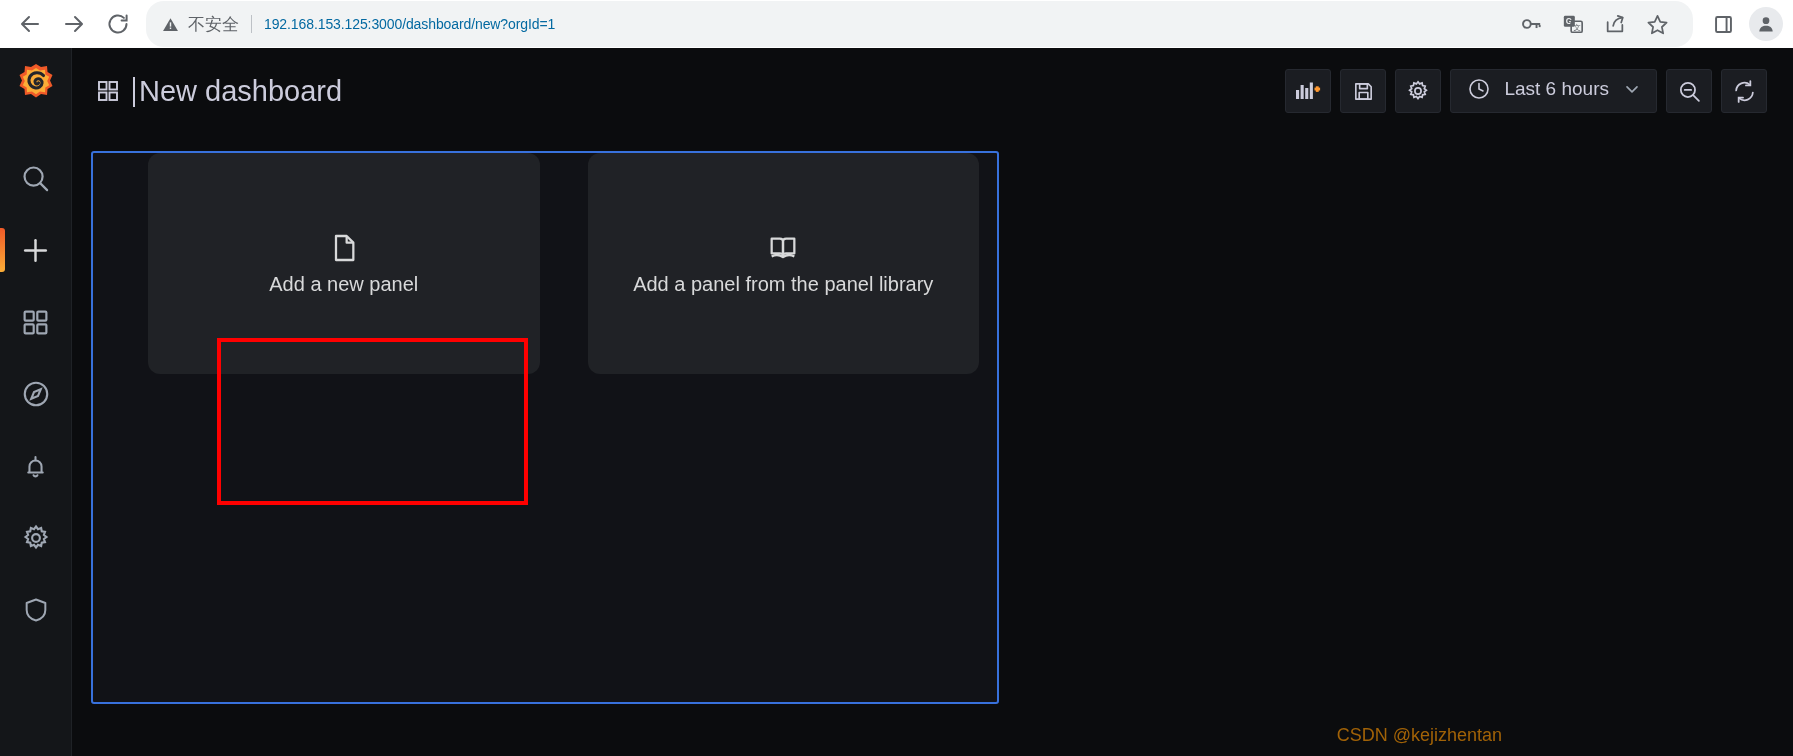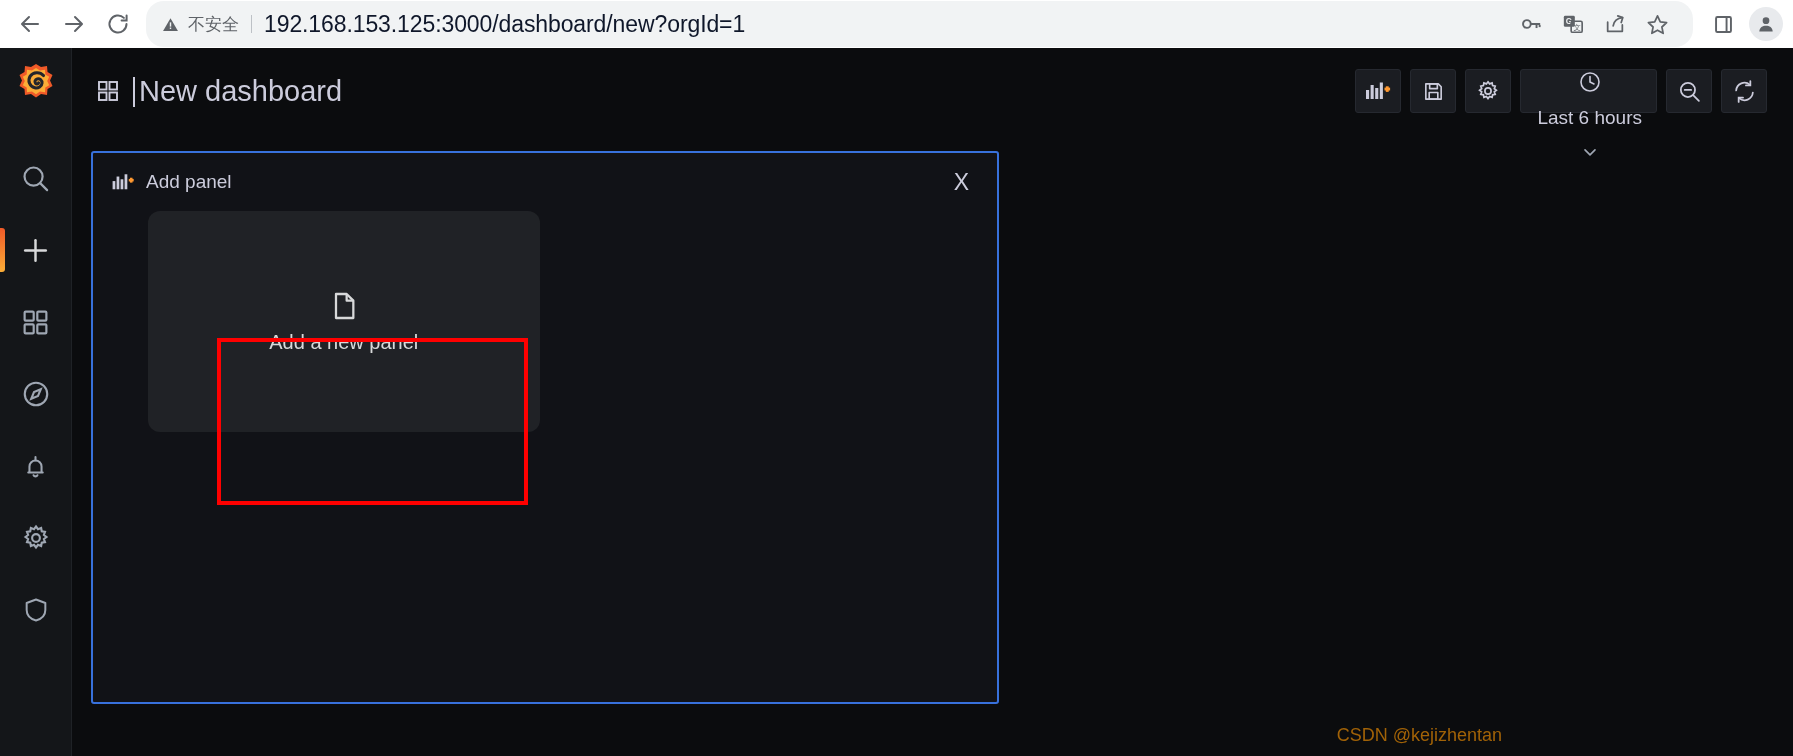--- a/index.html
+++ b/index.html
@@ -39,21 +39,21 @@
   .not-secure {
     font-size: 17px; color: #5f6368;
     font-family: "DejaVu Sans", sans-serif;
     white-space: nowrap; flex: 0 0 auto;
   }
   .omni-divider {
     width: 1px; height: 18px; background: #bdc1c6;
     margin: 0 12px; flex: 0 0 auto;
   }
   .url-text {
-    font-size: 23px; color: #0f172a;
+    font-size: 14px; color: #0369a1;
     white-space: nowrap; overflow: hidden; text-overflow: ellipsis;
     letter-spacing: -0.1px;
   }
   .omni-actions { display:flex; align-items:center; flex:0 0 auto; gap: 2px; }
   .omni-icon {
     width: 40px; height: 34px;
     display: flex; align-items: center; justify-content: center;
     color: #5f6368;
   }
   .chrome-right { display:flex; align-items:center; flex:0 0 auto; padding-right:10px; gap: 4px; }
@@ -126,21 +126,20 @@
     color: #ccccdc;
   }
   .time-btn {
     height: 44px;
     background: #1b1d22;
     border: 1px solid #262930;
     border-radius: 3px;
     display: flex; align-items: center; gap: 13px;
     padding: 0 14px 4px 16px;
     color: #ccccdc;
-    flex-direction: column;
   }
   .time-label { font-size: 19px; color: #ccccdc; white-space: nowrap; }
 
   
   .panel-wrap {
     position: absolute; left: 91px; top: 103px;
     width: 908px; height: 553px;
     background: #111217;
     border: 2px solid #3871dc;
     border-radius: 3px;
@@ -399,49 +398,42 @@
             <path d="M4 11 a8 8 0 0 1 13.2-5.4"></path>
             <polyline points="17.6,2 17.6,6.2 13.4,6.2"></polyline>
             <path d="M20 13 a8 8 0 0 1-13.2 5.4"></path>
             <polyline points="6.4,22 6.4,17.8 10.6,17.8"></polyline>
           </svg>
       </div>
     </div>
   </div>
 
   <div class="panel-wrap">
-    <div class="panel-header">
-      <span class="panel-header-title">
-        <span style="display:flex">
-          <svg width="25" height="20" viewBox="0 0 26 22">
-            <rect x="1" y="10" width="3" height="9" fill="#ccccdc"></rect>
-            <rect x="5.4" y="5" width="3" height="14" fill="#ccccdc"></rect>
-            <rect x="9.8" y="8" width="3" height="11" fill="#ccccdc"></rect>
-            <rect x="14.2" y="2.5" width="3" height="16.5" fill="#ccccdc"></rect>
-            <rect x="18.8" y="7.6" width="5.4" height="2.8" fill="#ff9830"></rect>
-            <rect x="20.1" y="6.3" width="2.8" height="5.4" fill="#ff9830"></rect>
-          </svg>
-        </span>
-        <span>Add panel</span>
-      </span>
-      <span class="panel-header-spacer"></span>
-      <span class="close-x">X</span>
-    </div>
 
     <div class="tiles">
       <div class="tile">
         <span class="tile-icon">
           <svg width="32" height="32" viewBox="0 0 24 24" fill="none" stroke="currentColor" stroke-width="1.7" stroke-linejoin="round">
               <path d="M6 3 h8 l5 5 v13 H6 Z"></path>
               <polyline points="14,3 14,8 19,8"></polyline>
             </svg>
         </span>
         <span class="tile-label">Add a new panel</span>
       </div>
 
 
+      <div class="tile">
+        <span class="tile-icon">
+          <svg width="32" height="32" viewBox="0 0 24 24" fill="none" stroke="currentColor" stroke-width="1.7" stroke-linejoin="round">
+              <path d="M3.5 5 h6.2 c1.3 0 2.3 .9 2.3 2 v11 c0-1-1-1.9-2.3-1.9 H3.5 Z"></path>
+              <path d="M20.5 5 h-6.2 c-1.3 0-2.3 .9-2.3 2 v11 c0-1 1-1.9 2.3-1.9 h6.2 Z"></path>
+              <path d="M3.5 18.3 c2.5-1.3 6-1.3 8.5 .6 2.5-1.9 6-1.9 8.5-.6"></path>
+            </svg>
+        </span>
+        <span class="tile-label">Add a panel from the panel library</span>
+      </div>
     </div>
 
     <div class="hl-box"></div>
   </div>
 
   <div class="watermark">CSDN @kejizhentan</div>
 </div>
 
 </body></html>

